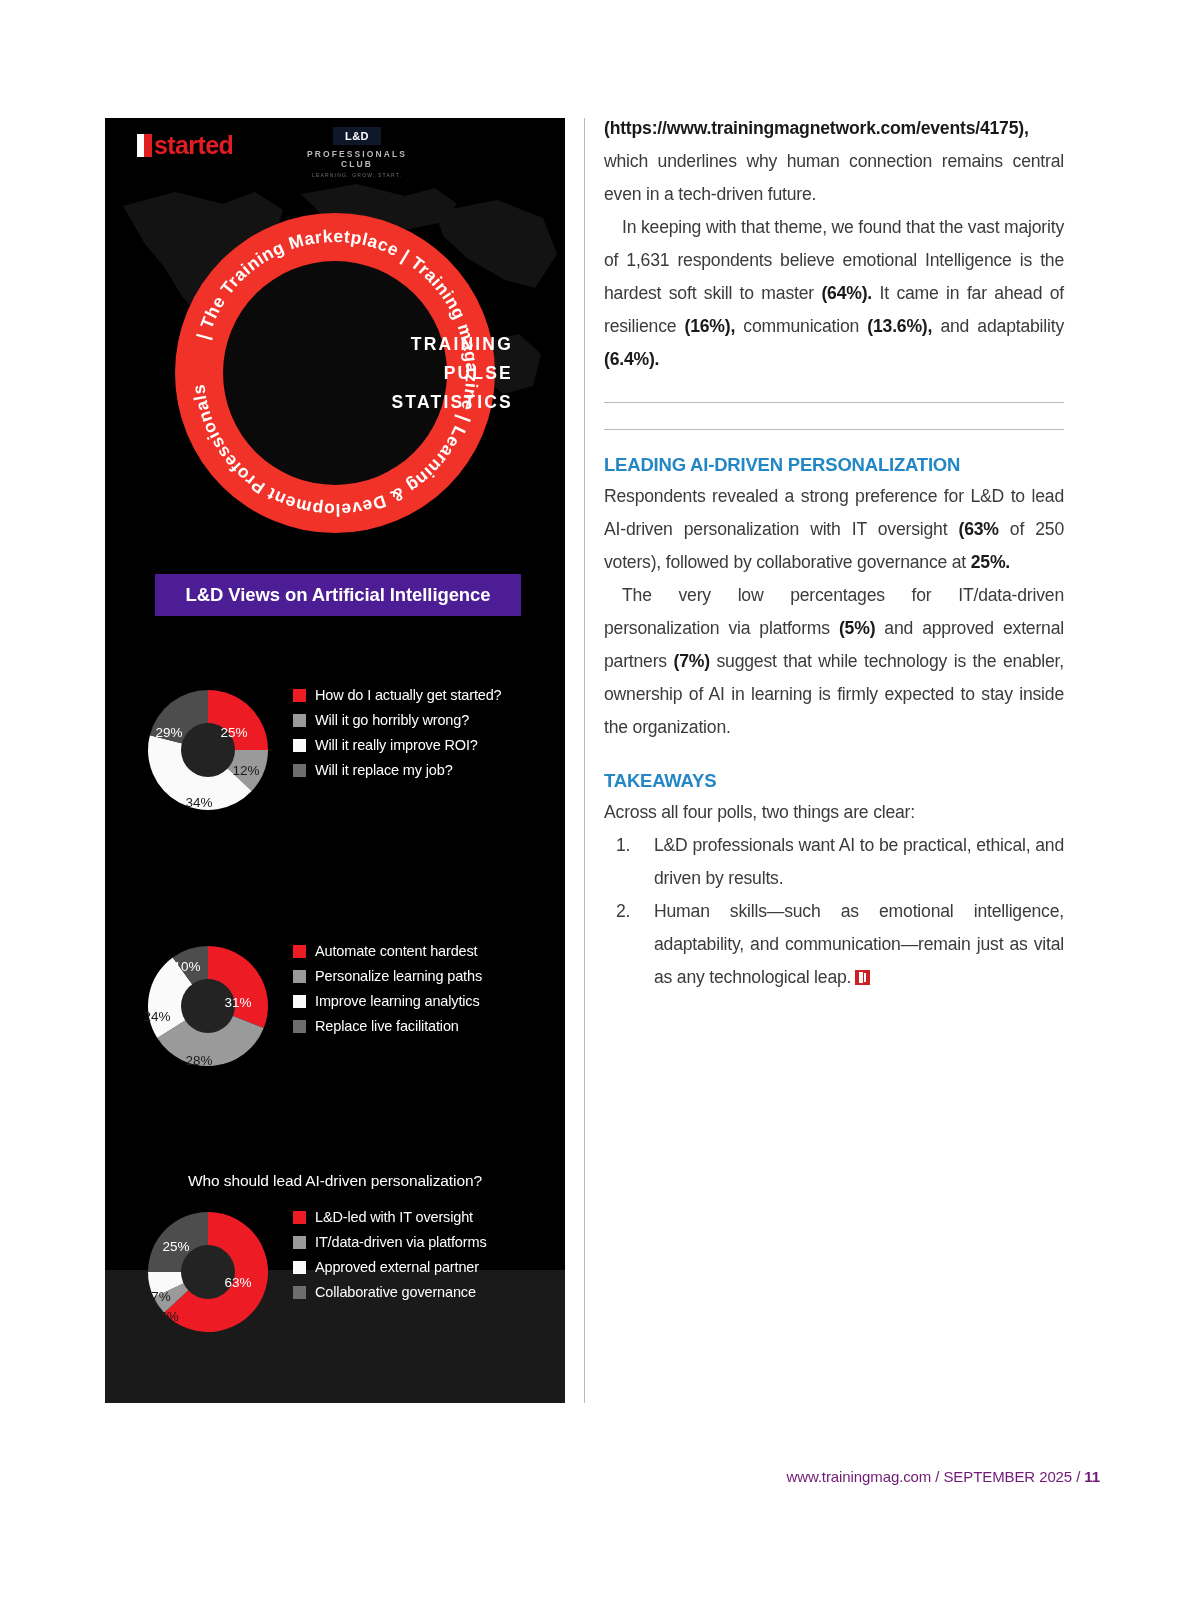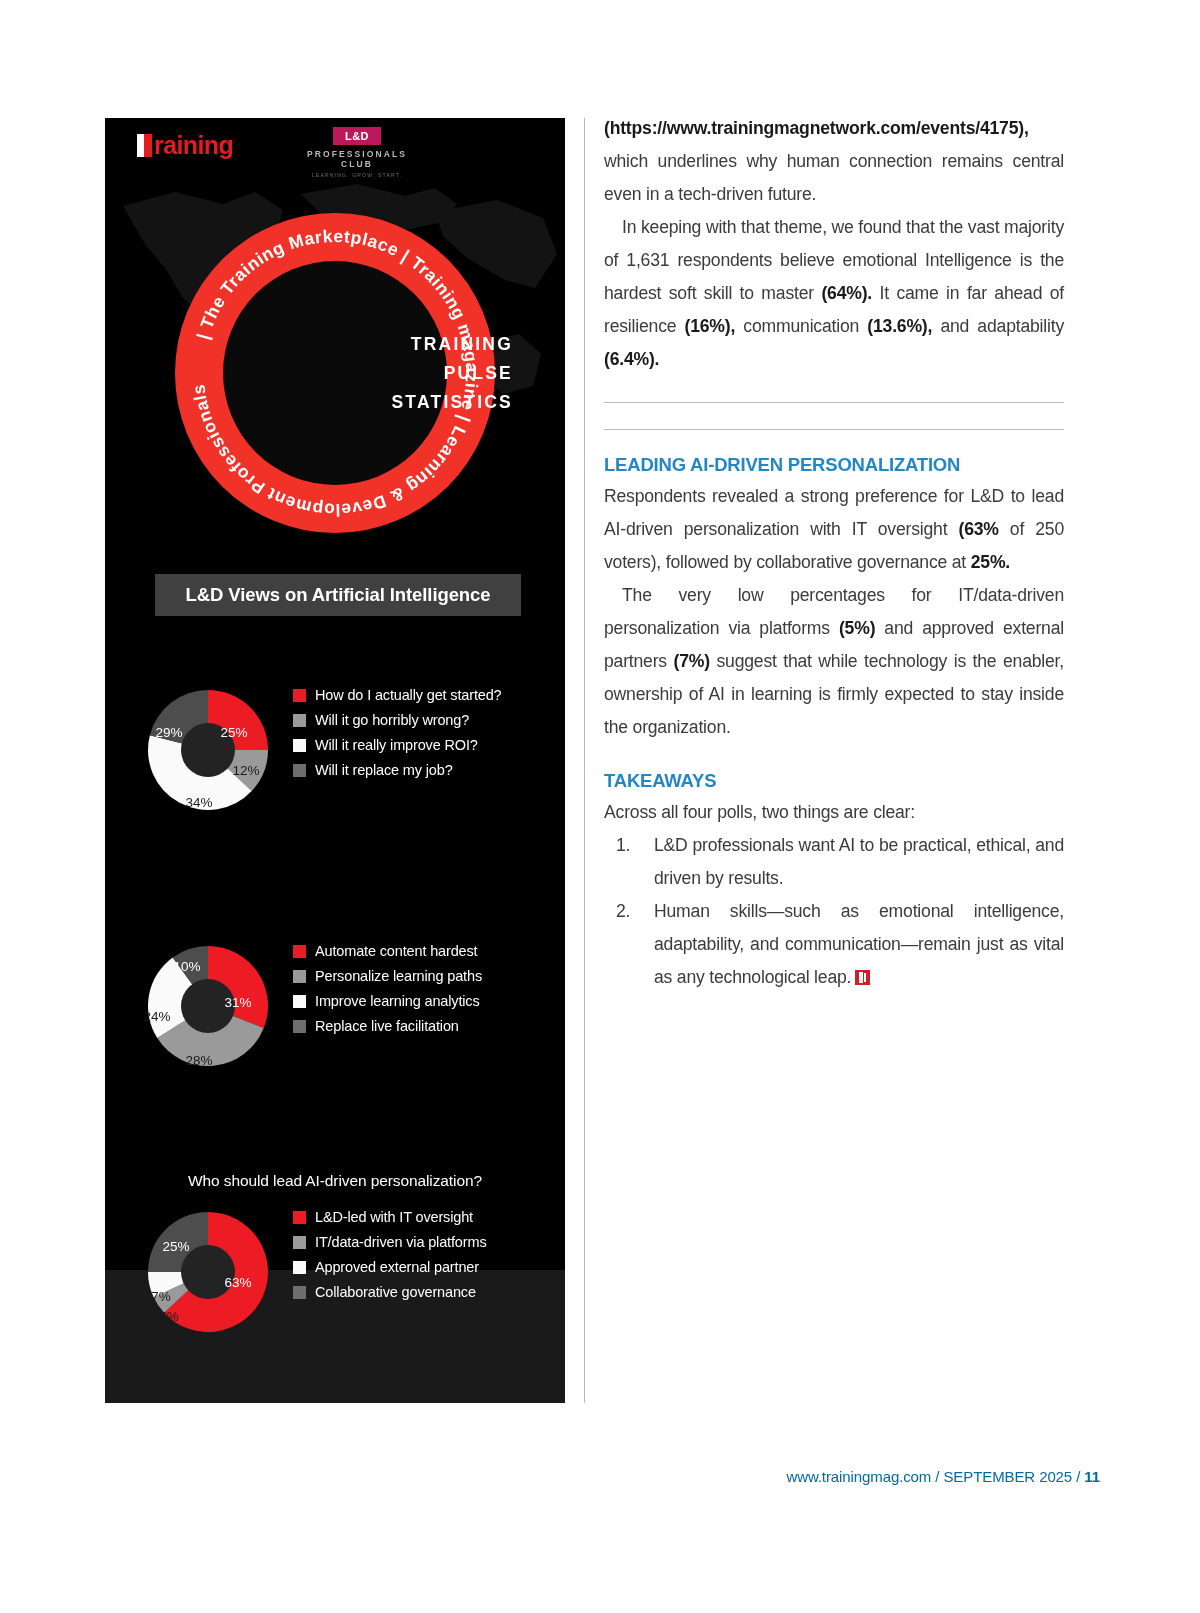--- a/index.html
+++ b/index.html
@@ -76,21 +76,21 @@
     line-height: 23px;
   }
   .logo-ld {
     position: absolute;
     left: 192px; top: 8px;
     width: 120px;
     text-align: center;
   }
   .logo-ld .badge {
     display: inline-block;
-    background: #be185d;
+    background: #0f172a;
     color: #ffffff;
     font-size: 11px;
     font-weight: bold;
     padding: 3px 12px 3px 12px;
     letter-spacing: 0.5px;
   }
   .logo-ld .sub1 {
     color: #b9b9b9;
     font-size: 8.5px;
     letter-spacing: 2.1px;
@@ -125,21 +125,21 @@
     line-height: 29px;
     text-align: center;
     pointer-events: none;
   }
 
   
   .ig-title {
     position: absolute;
     left: 50px; top: 456px;
     width: 366px; height: 42px;
-    background: #404040;
+    background: #4c1d95;
     display: flex;
     align-items: center;
     justify-content: center;
     color: #ffffff;
     font-size: 18.5px;
     font-weight: bold;
     letter-spacing: -0.1px;
   }
 
   
@@ -279,21 +279,21 @@
     background: #ffffff;
     box-shadow: 4px 0 0 -1px #ffffff;
   }
 
   
   .footer {
     position: absolute;
     right: 100px;
     top: 1468px;
     font-size: 15px;
-    color: #0369a1;
+    color: #701a75;
     letter-spacing: -0.1px;
     text-align: right;
   }
   .footer b { font-weight: bold; }
 </style>
 </head>
 <body>
 
 <div class="page">
 
@@ -309,21 +309,21 @@
         <path d="M208 96 L248 88 L276 104 L288 140 L268 186 L244 214 L226 184 L212 140 Z"></path>
         <path d="M330 64 L392 52 L438 70 L452 106 L430 140 L400 132 L362 110 L338 88 Z"></path>
         <path d="M372 196 L414 186 L436 206 L428 238 L398 246 L376 226 Z"></path>
         <path d="M300 150 L322 146 L330 164 L314 176 L300 166 Z"></path>
       </g>
     </svg>
 
     <div class="logo-row">
       <div class="logo-training">
         <span class="mark"></span>
-        <span class="word">raining</span>
+        <span class="word">started</span>
       </div>
       <div class="logo-ld">
         <div class="badge">L&amp;D</div>
         <div class="sub1">PROFESSIONALS CLUB</div>
         <div class="sub2">LEARNING. GROW. START.</div>
       </div>
 
     </div>
 
     <div class="pulse-logo">

